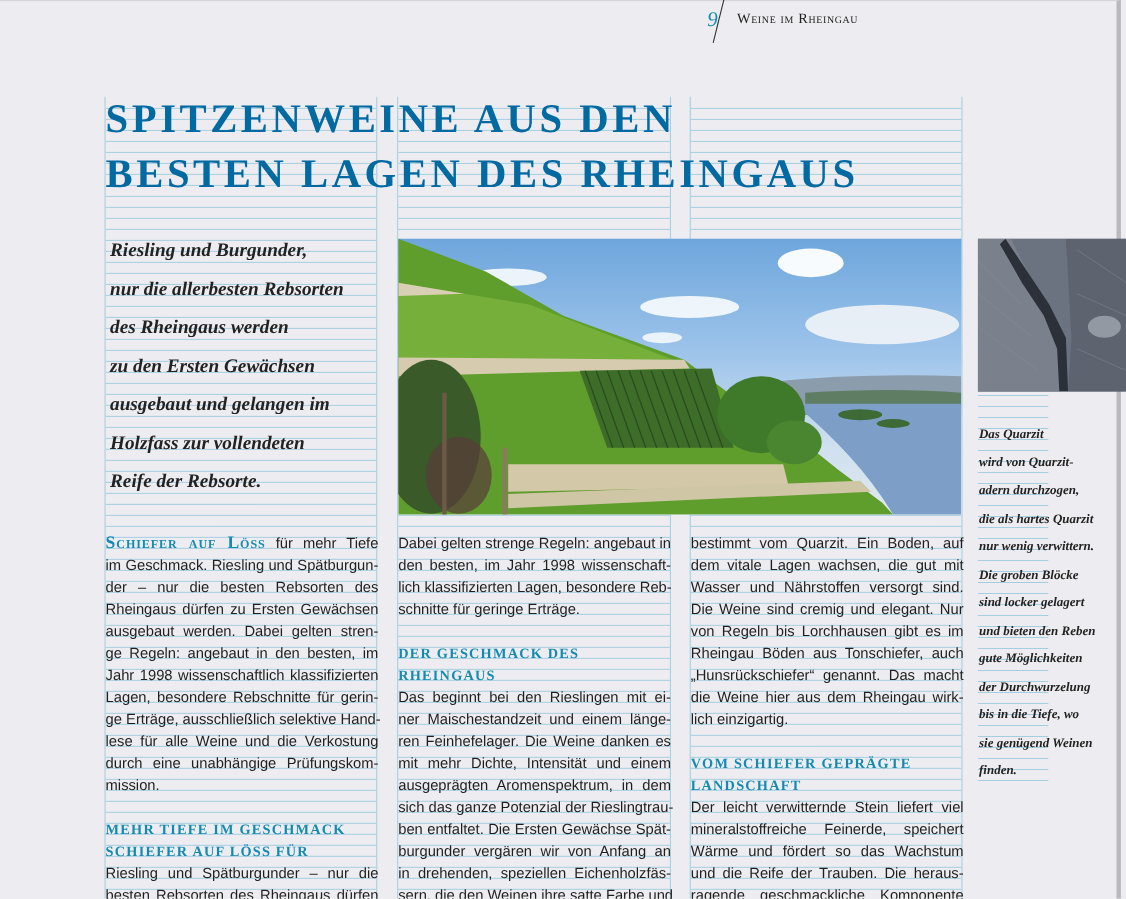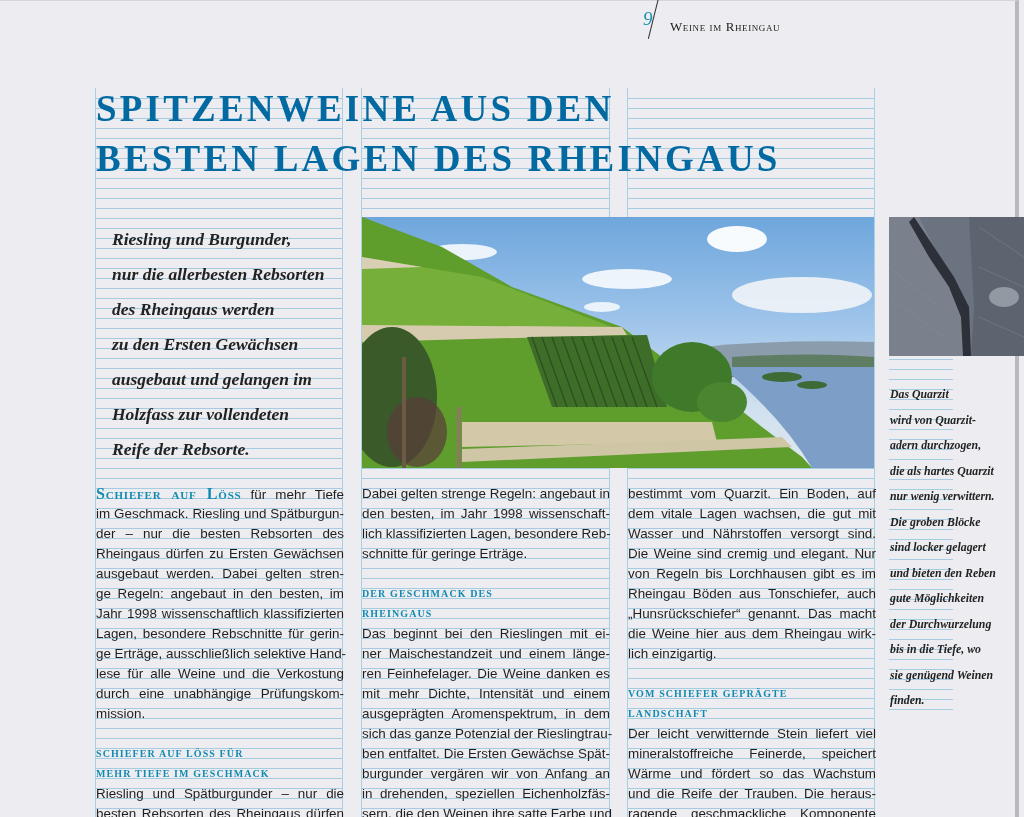--- a/index.html
+++ b/index.html
@@ -21,21 +21,21 @@
   .page-number {
     position: absolute; left: 3px; top: 8px;
     font-family: "Liberation Serif", serif; font-style: italic;
     font-size: 19px; color: #1a8fae;
   }
   .header-slash {
     position: absolute; left: 18px; top: -2px; width: 1px; height: 42px;
     background: #333; transform: rotate(14deg); transform-origin: top left;
   }
   .header-section {
-    position: absolute; left: 30px; top: 19px; white-space: nowrap;
+    position: absolute; left: 30px; top: 9px; white-space: nowrap;
     font-family: "Liberation Serif", serif; font-variant: small-caps;
     font-size: 13px; letter-spacing: 0.6px; color: #222;
   }
 
   
   .grid-col {
     position: absolute; top: 88px; height: 729px;
     border-left: 1px solid #a9cfe0; border-right: 1px solid #a9cfe0;
     box-sizing: border-box;
     background-image: repeating-linear-gradient(to bottom,
@@ -56,40 +56,40 @@
   
   .headline {
     position: absolute; left: 96px; top: 84px; margin: 0;
     font-family: "Liberation Serif", serif; font-weight: bold;
     font-size: 37px; line-height: 50px; letter-spacing: 3.2px;
     color: #0369a1; white-space: nowrap;
   }
 
   
   .lead {
-    position: absolute; left: 96px; top: 206px; width: 250px; margin: 16px;
+    position: absolute; left: 96px; top: 206px; width: 250px; margin: 4px;
     font-family: "Liberation Serif", serif; font-style: italic; font-weight: bold;
     font-size: 17.5px; line-height: 35px; color: #222;
   }
   .lead span { display: block; white-space: nowrap; }
 
   
   .body-col {
     position: absolute; top: 484px; width: 248px;
     font-size: 13.4px; line-height: 20px; color: #1f1f1f;
   }
   .body-col .ln { display: block; white-space: nowrap; height: 20px; text-align: justify; text-align-last: justify; }
   .body-col .ln.last { text-align-last: left; }
   .body-col .gap { display: block; height: 20px; }
   .b1 { left: 96px; }
   .b2 { left: 362px; }
   .b3 { left: 628px; }
   .subhead {
     display: block; font-family: "Liberation Serif", serif; font-weight: bold;
-    font-size: 10px; line-height: 20px; letter-spacing: 1.1px; color: #138bb0;
+    font-size: 13px; line-height: 20px; letter-spacing: 1.1px; color: #138bb0;
     white-space: nowrap;
   }
   .runin {
     font-family: "Liberation Serif", serif; font-weight: bold; font-variant: small-caps;
     color: #138bb0; font-size: 16px; letter-spacing: 0.8px;
   }
 
   
   .photo-main {
     position: absolute; left: 362px; top: 217px; width: 512px; height: 251px;
@@ -232,22 +232,22 @@
   <span class="ln">Rheingaus dürfen zu Ersten Gewächsen</span>
   <span class="ln">ausgebaut werden. Dabei gelten stren-</span>
   <span class="ln">ge Regeln: angebaut in den besten, im</span>
   <span class="ln">Jahr 1998 wissenschaftlich klassifizierten</span>
   <span class="ln">Lagen, besondere Rebschnitte für gerin-</span>
   <span class="ln">ge Erträge, ausschließlich selektive Hand-</span>
   <span class="ln">lese für alle Weine und die Verkostung</span>
   <span class="ln">durch eine unabhängige Prüfungskom-</span>
   <span class="ln last">mission.</span>
   <span class="gap"></span>
+  <span class="subhead">MEHR TIEFE IM GESCHMACK</span>
   <span class="subhead">SCHIEFER AUF LÖSS FÜR</span>
-  <span class="subhead">MEHR TIEFE IM GESCHMACK</span>
   <span class="ln">Riesling und Spätburgunder – nur die</span>
   <span class="ln">besten Rebsorten des Rheingaus dürfen</span>
 </div>
 
 <div class="body-col b2">
   <span class="ln">Dabei gelten strenge Regeln: angebaut in</span>
   <span class="ln">den besten, im Jahr 1998 wissenschaft-</span>
   <span class="ln">lich klassifizierten Lagen, besondere Reb-</span>
   <span class="ln last">schnitte für geringe Erträge.</span>
   <span class="gap"></span>

